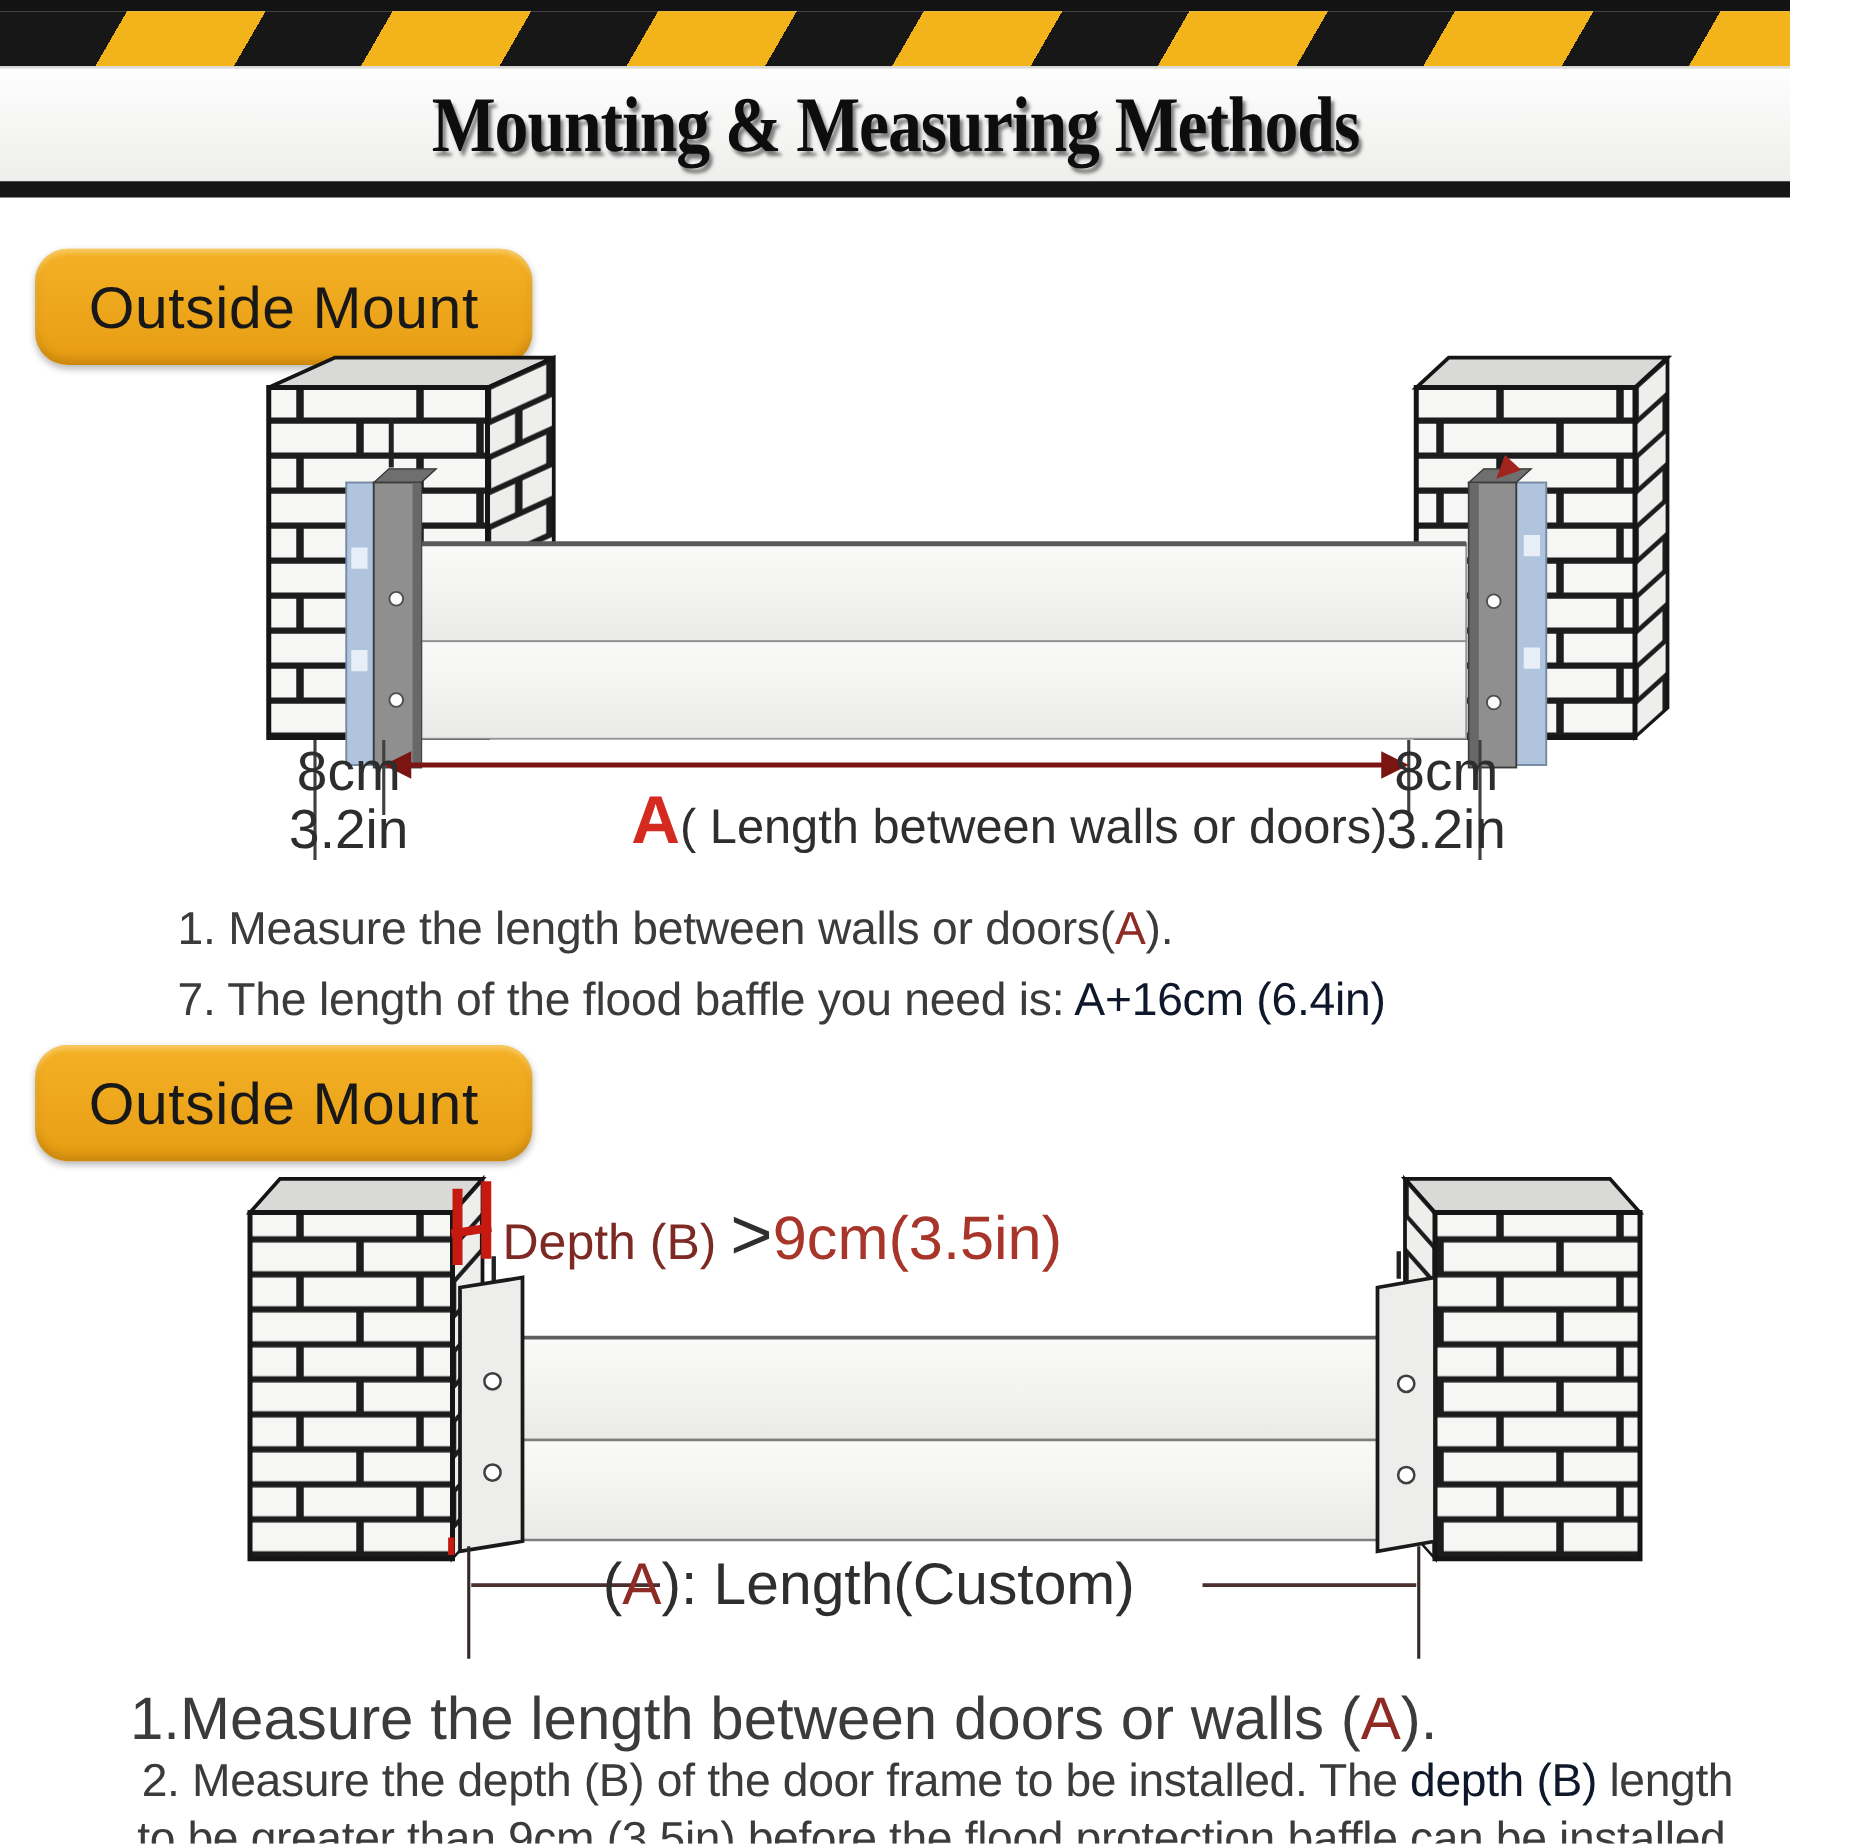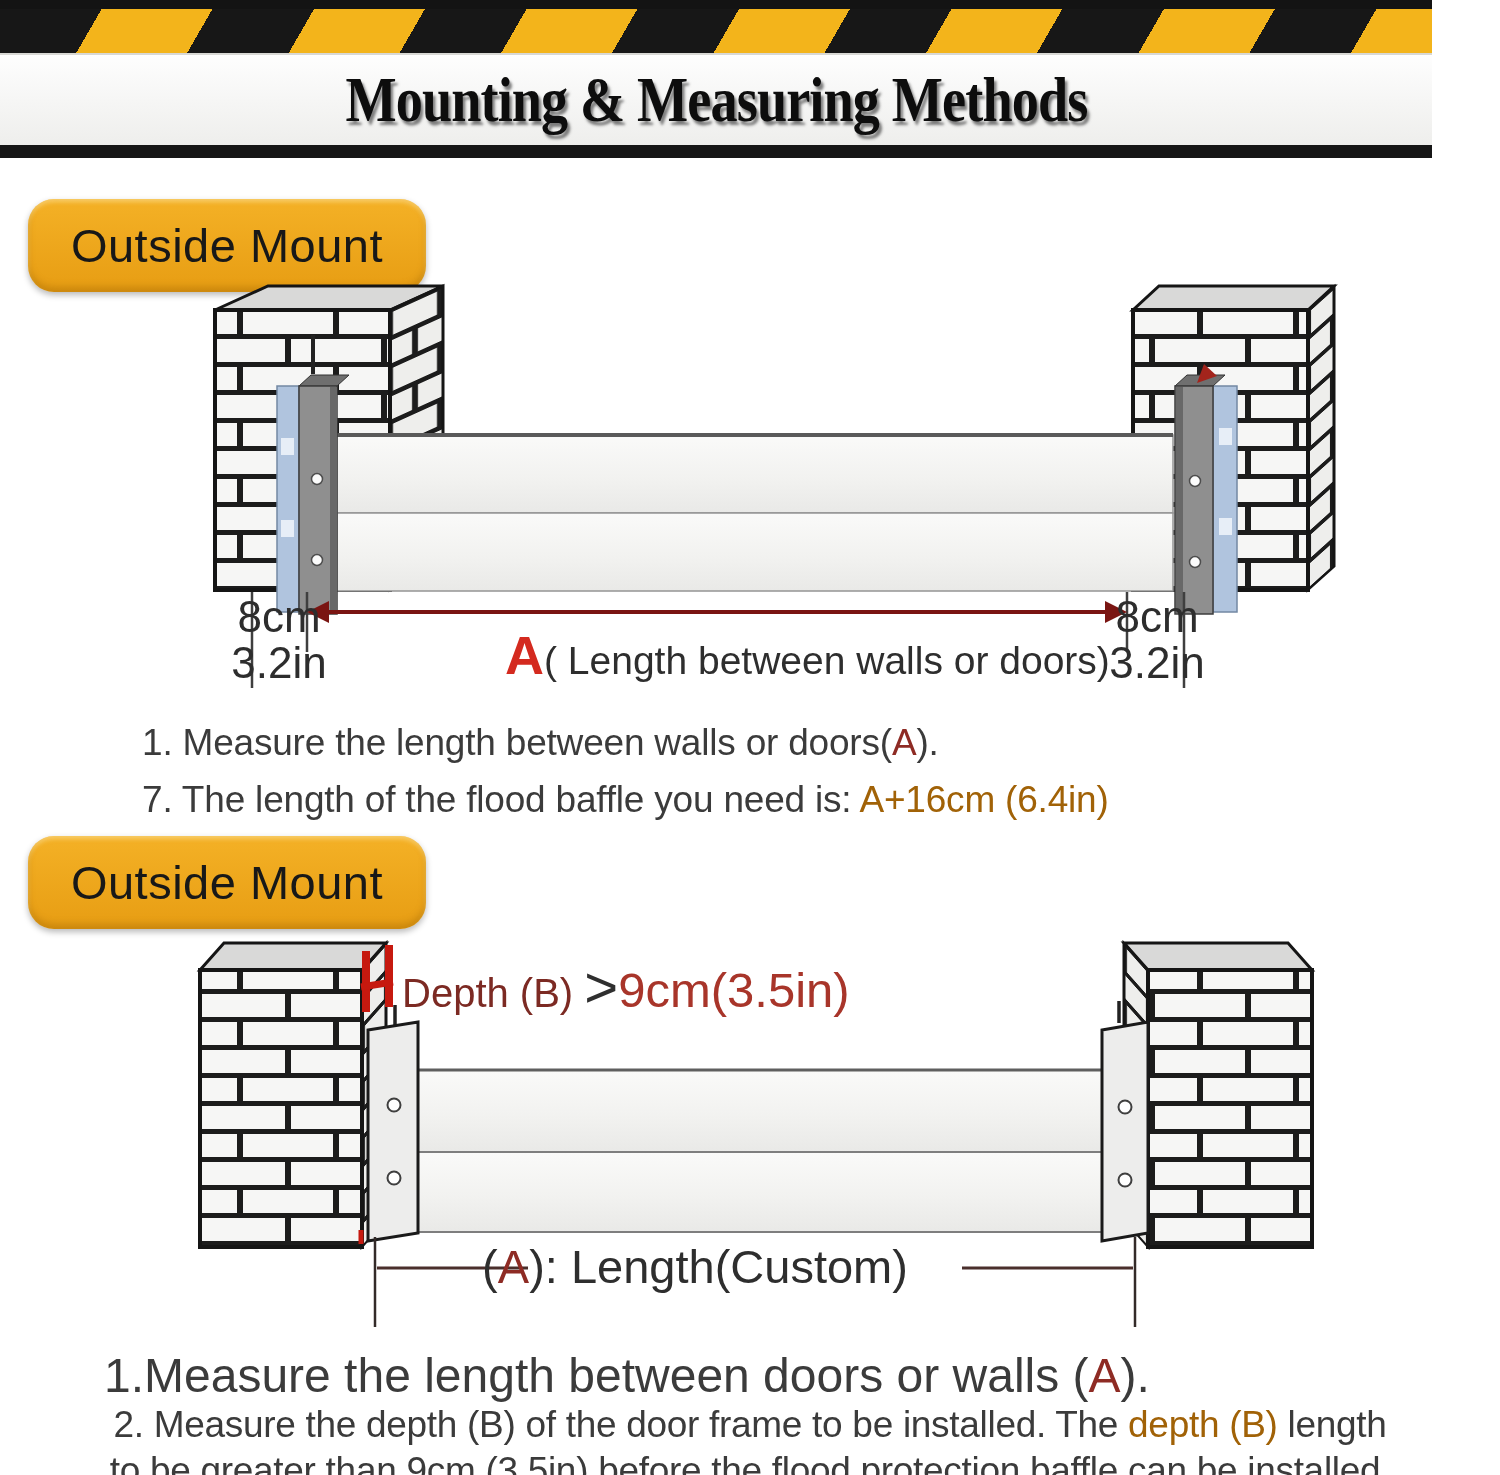--- a/index.html
+++ b/index.html
@@ -32,21 +32,21 @@
   svg.diag{position:absolute;left:0;display:block;}
   .diag1{top:280px;}
   .diag2{top:935px;}
   svg text{font-family:"Liberation Sans",sans-serif;}
 
   
   .steps1{position:absolute;left:138px;top:712px;font-size:37px;color:#3b3b3b;
           line-height:53px;letter-spacing:-0.2px;white-space:nowrap;}
   .steps1 p,.s2p1 p,.s2p2 p{margin:4px;}
   .maroon{color:#8e2b24;}
-  .red2{color:#a16207;}
+  .red2{color:#0f172a;}
   .s2p1{position:absolute;left:100px;top:1344px;font-size:48px;color:#3b3b3b;white-space:nowrap;}
   .s2p2{position:absolute;left:0;top:1398px;width:1500px;text-align:center;
         font-size:37px;color:#3b3b3b;line-height:46px;letter-spacing:-0.3px;}
 </style>
 </head>
 <body>
 
 <div class="page">
 
   <header>

